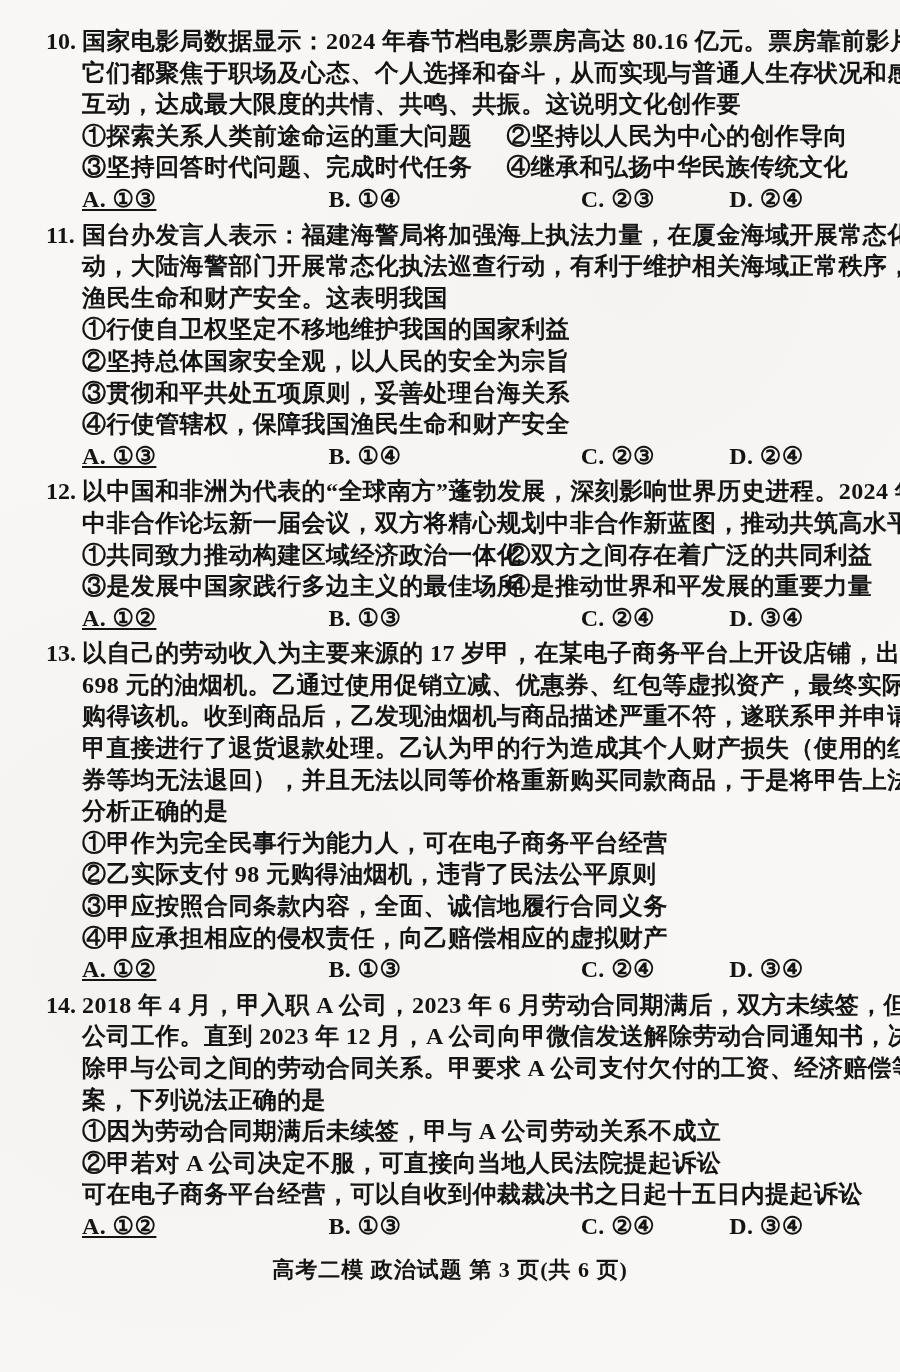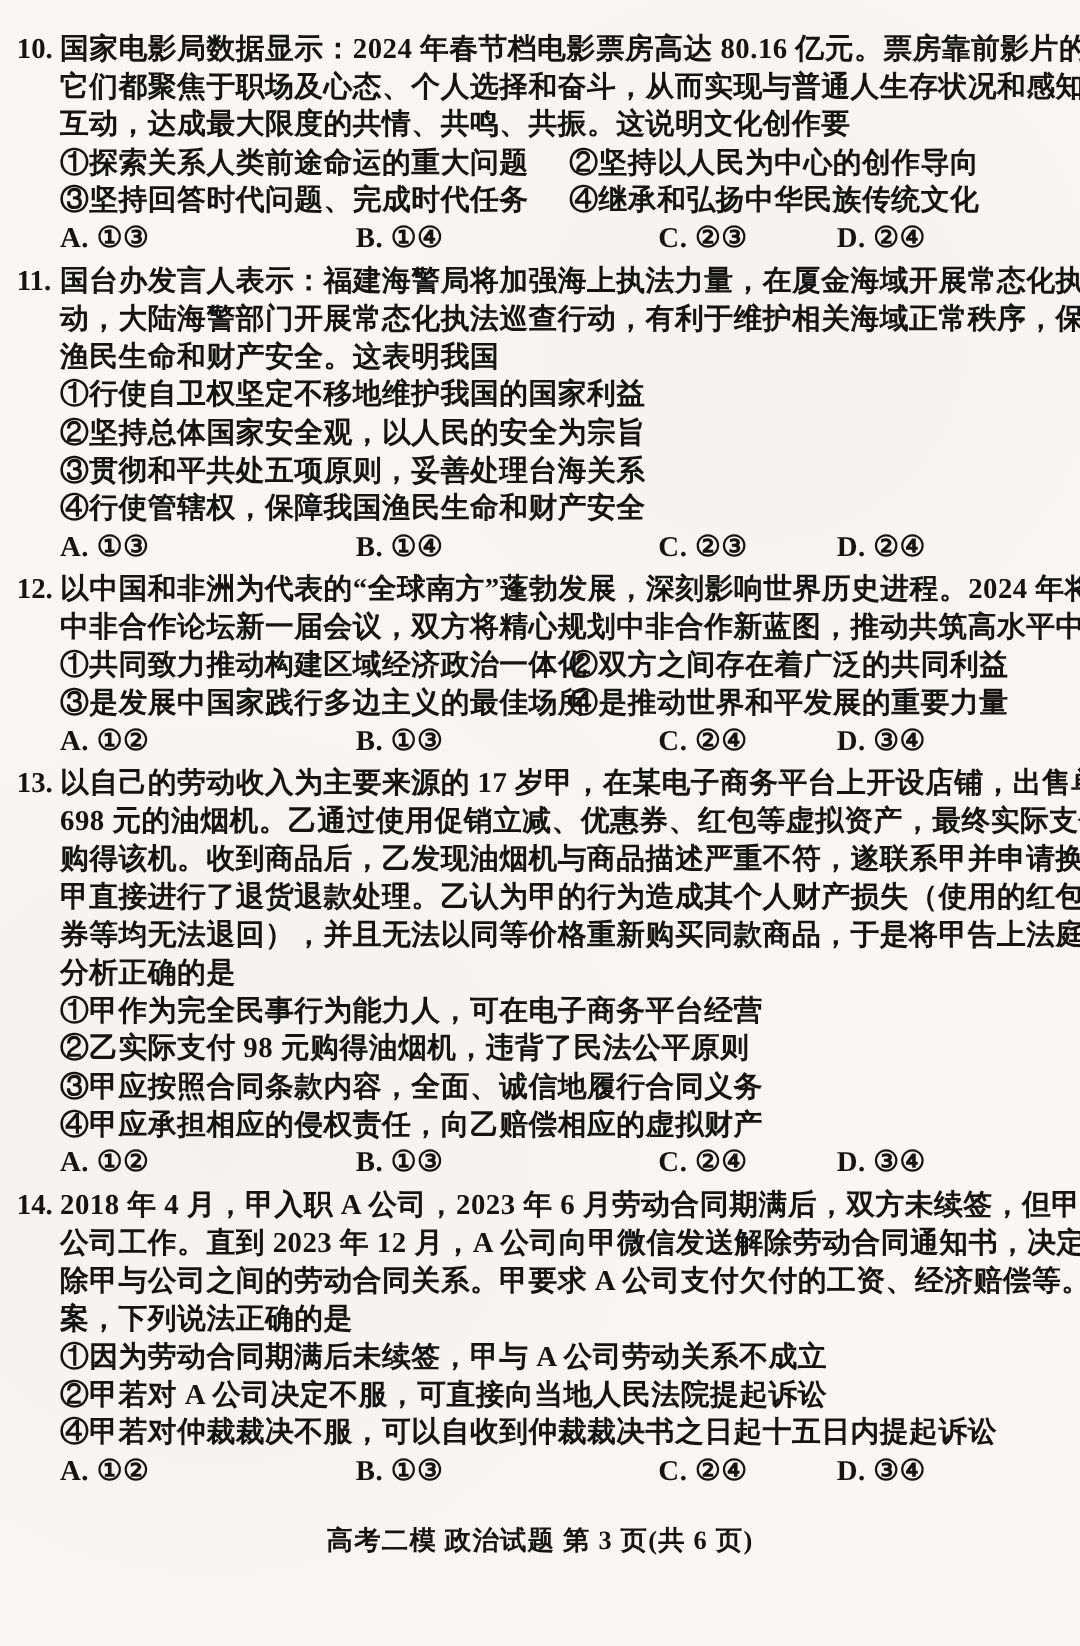--- a/index.html
+++ b/index.html
@@ -29,39 +29,40 @@
   .q {
     margin-bottom: 4px;
   }
   .line {
     position: relative;
     padding-left: 50px;
     font-size: 24px;
     line-height: 31.6px;
     letter-spacing: 0.4px;
     white-space: nowrap;
+    margin-left: 32px;
   }
   .qnum {
     position: absolute;
     left: 14px;
     top: 0;
     letter-spacing: 0;
   }
   .two-col .left {
     display: inline-block;
     width: 418px;
   }
   .answers .ans {
     display: inline-block;
   }
-  .answers .ans-a { width: 240px; }
+  .answers .ans-a { width: 240px; text-decoration: underline; }
   .answers .ans-b { width: 178px; }
   .answers .ans-c { width: 210px; text-align: center; }
   .footer {
-    margin-top: 26px;
+    margin-top: 12px;
     text-align: center;
     font-size: 22px;
     line-height: 30px;
     letter-spacing: 1px;
   }
 </style>
 </head>
 <body>
 
 <div class="page">
@@ -155,21 +156,21 @@
   <div class="q">
     <div class="line">
       <span class="qnum">14.</span>
       <span>2018 年 4 月，甲入职 A 公司，2023 年 6 月劳动合同期满后，双方未续签，但甲继续在该</span>
     </div>
     <div class="line">公司工作。直到 2023 年 12 月，A 公司向甲微信发送解除劳动合同通知书，决定即日起解</div>
     <div class="line">除甲与公司之间的劳动合同关系。甲要求 A 公司支付欠付的工资、经济赔偿等。关于本</div>
     <div class="line">案，下列说法正确的是</div>
     <div class="line">①因为劳动合同期满后未续签，甲与 A 公司劳动关系不成立</div>
     <div class="line">②甲若对 A 公司决定不服，可直接向当地人民法院提起诉讼</div>
-    <div class="line">④甲若对仲裁裁决不服，可以自收到仲裁裁决书之日起十五日内提起诉讼</div>
+    <div class="line">可在电子商务平台经营，可以自收到仲裁裁决书之日起十五日内提起诉讼</div>
     <div class="line answers">
       <span class="ans ans-a">A. ①②</span>
       <span class="ans ans-b">B. ①③</span>
       <span class="ans ans-c">C. ②④</span>
       <span class="ans ans-d">D. ③④</span>
     </div>
   </div>
 
   <div class="footer">高考二模 政治试题 第 3 页(共 6 页)</div>
 

